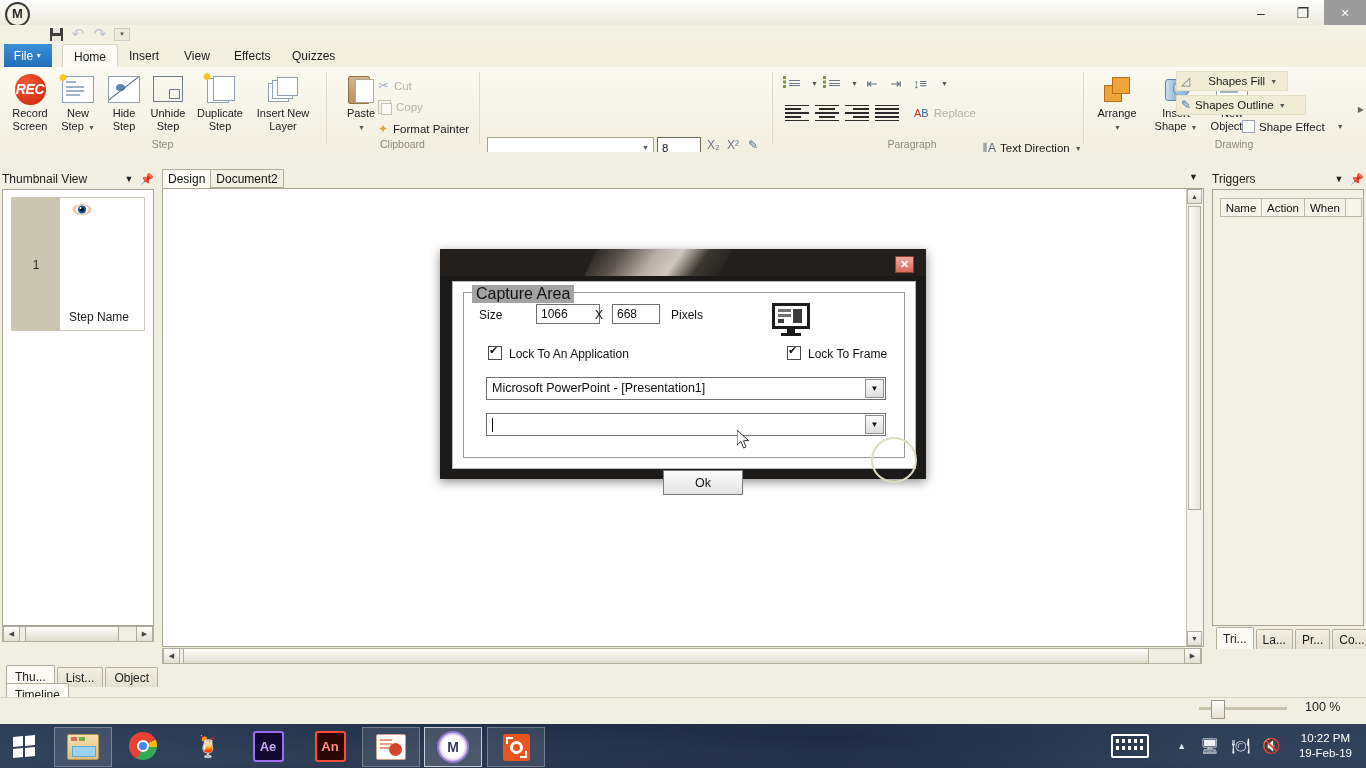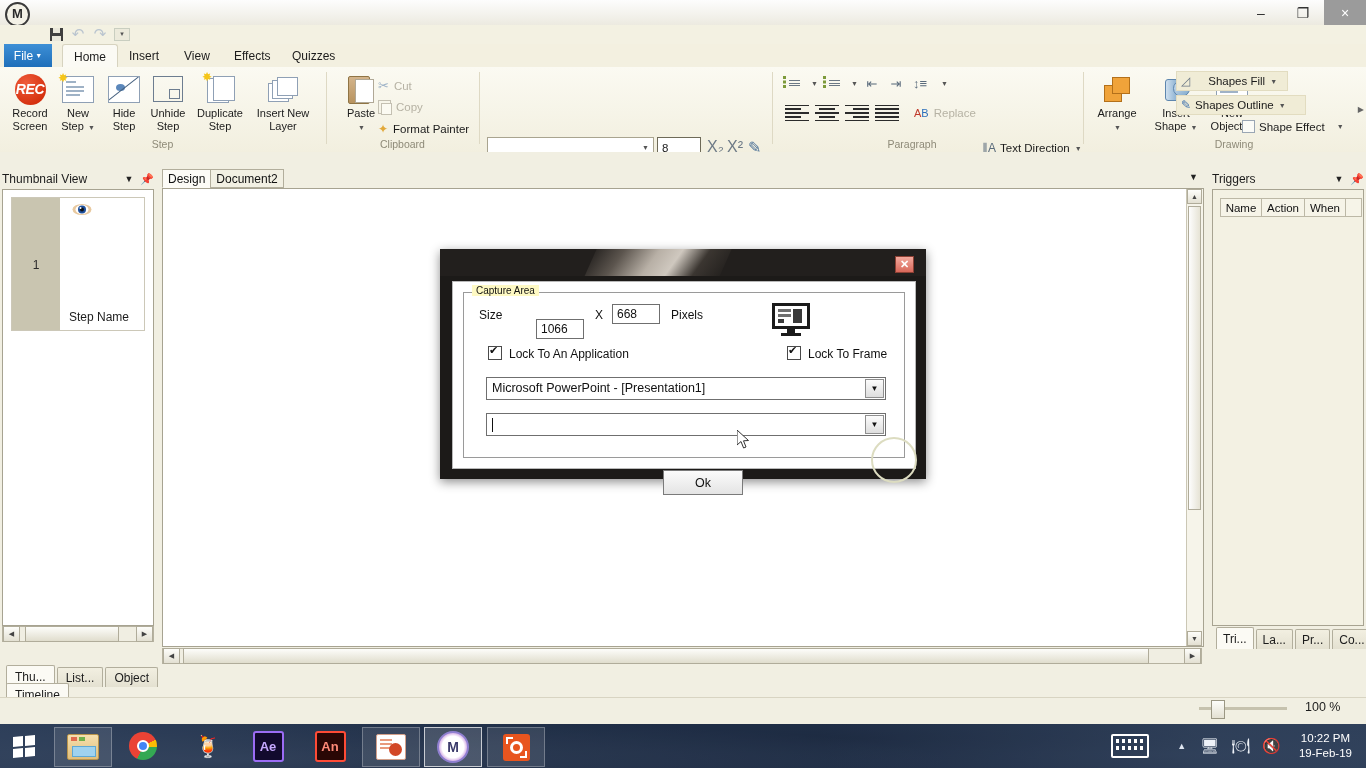--- a/index.html
+++ b/index.html
@@ -103,21 +103,21 @@
   .brush{color:#e2a93b;font-size:12px;}
 
   
   .fontbox{position:absolute;left:487px;top:70px;width:165px;height:21px;
     background:#fff;border:1px solid #a9a48f;}
   .fontbox .arr{position:absolute;right:4px;top:6px;font-size:7px;color:#555;}
   .sizebox{position:absolute;left:657px;top:70px;width:44px;height:21px;
     background:#fff;border:1px solid #6e6a58;font-size:11.5px;padding-left:4px;
     line-height:21px;box-sizing:border-box;}
   .sizebox .arr{position:absolute;right:4px;top:4px;font-size:9px;color:#555;}
-  .fonticon{position:absolute;font-size:16px;color:#6d7a87;}
+  .fonticon{position:absolute;font-size:12px;color:#6d7a87;}
 
   .fmtrow{position:absolute;left:487px;top:102px;display:flex;align-items:center;gap:0px;}
   .fmtrow .b{width:22px;height:22px;display:flex;align-items:center;justify-content:center;
     font-size:14px;color:#4a5764;}
   .caret{font-size:7px;color:#555;margin-left:1px;}
 
   
   .pbtn{position:absolute;width:20px;height:20px;display:flex;align-items:center;justify-content:center;}
   .bullets i{display:block;width:11px;border-top:1.5px solid #6b7886;margin:1.5px 0 1.5px 4px;}
   .bullets:before{content:"";position:absolute;left:1px;top:3px;width:2.5px;height:2.5px;background:#7d9a3b;box-shadow:0 4.5px 0 #7d9a3b,0 9px 0 #7d9a3b;}
@@ -207,21 +207,21 @@
     background:linear-gradient(105deg,#221f1d 0%,#5c554e 22%,#b8b0a6 45%,#cfc8bf 60%,#3b3631 78%,#211e1c 100%);
     transform:skewX(-24deg);}
   .dlg-close{position:absolute;right:12px;top:7px;width:17px;height:15px;
     background:linear-gradient(#f2a89c,#d8685a);border:1px solid #8c4034;color:#fff;
     font-size:11px;font-weight:bold;display:flex;align-items:center;justify-content:center;
     line-height:1;}
   .dlg-body{position:absolute;left:12px;top:32px;width:462px;height:186px;background:#fff;
     border:1px solid #b9b9b9;}
   .fieldset{position:absolute;left:10px;top:10px;width:440px;height:164px;
     border:1px solid #9a9a9a;}
-  .fs-legend{position:absolute;left:8px;top:-8px;background:#fef9c3;padding:0 4px;font-size:10px;color:#111;}
+  .fs-legend{position:absolute;left:8px;top:-8px;background:#a3a3a3;padding:0 4px;font-size:16px;color:#111;}
   .lbl{position:absolute;font-size:12px;color:#111;}
   .tinput{position:absolute;height:20px;border:1px solid #6f6f6f;background:#fff;
     font-size:12px;line-height:19px;padding-left:4px;box-sizing:border-box;color:#111;}
   .monitor{position:absolute;left:308px;top:10px;width:38px;height:34px;}
   .mon-frame{position:absolute;left:0;top:0;width:38px;height:26px;background:#1b1b1b;padding:2px;box-sizing:border-box;}
   .mon-scr{position:absolute;left:3px;top:3px;width:32px;height:20px;background:#fff;}
   .mon-in1{position:absolute;left:6px;top:6px;width:13px;height:3px;background:#6f6f6f;}
   .mon-in2{position:absolute;left:6px;top:11px;width:13px;height:3px;background:#6f6f6f;}
   .mon-in3{position:absolute;left:6px;top:16px;width:6px;height:4px;background:#3a3a3a;}
   .mon-in4{position:absolute;left:21px;top:6px;width:9px;height:14px;background:#3a3a3a;}
@@ -700,21 +700,21 @@
   <div class="dlg">
     <div class="dlg-tb">
       <div class="streak"></div>
       <div class="dlg-close">✕</div>
     </div>
     <div class="dlg-body">
       <div class="fieldset">
         <div class="fs-legend">Capture Area</div>
 
         <div class="lbl" style="left:15px;top:15px;">Size</div>
-        <div class="tinput" style="left:72px;top:11px;width:48px;margin-top:15px;">1066</div>
+        <div class="tinput" style="left:72px;top:11px;width:64px;">1066</div>
         <div class="lbl" style="left:131px;top:15px;">X</div>
         <div class="tinput" style="left:148px;top:11px;width:48px;">668</div>
         <div class="lbl" style="left:207px;top:15px;">Pixels</div>
 
         <div class="monitor">
           <div class="mon-frame"></div>
           <div class="mon-scr"></div>
           <div class="mon-in1"></div>
             <div class="mon-in2"></div>
             <div class="mon-in3"></div>

